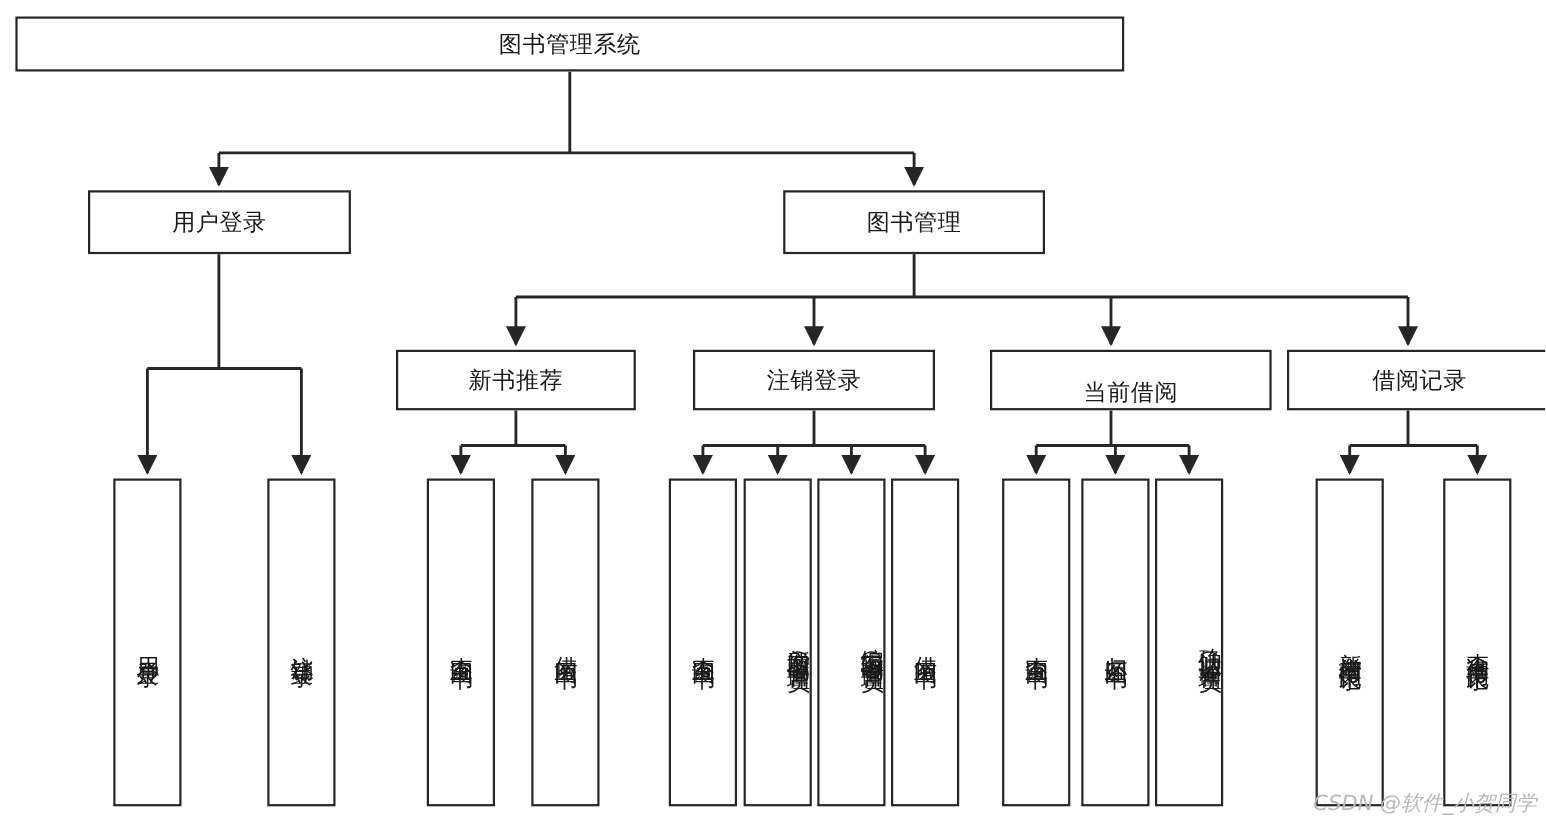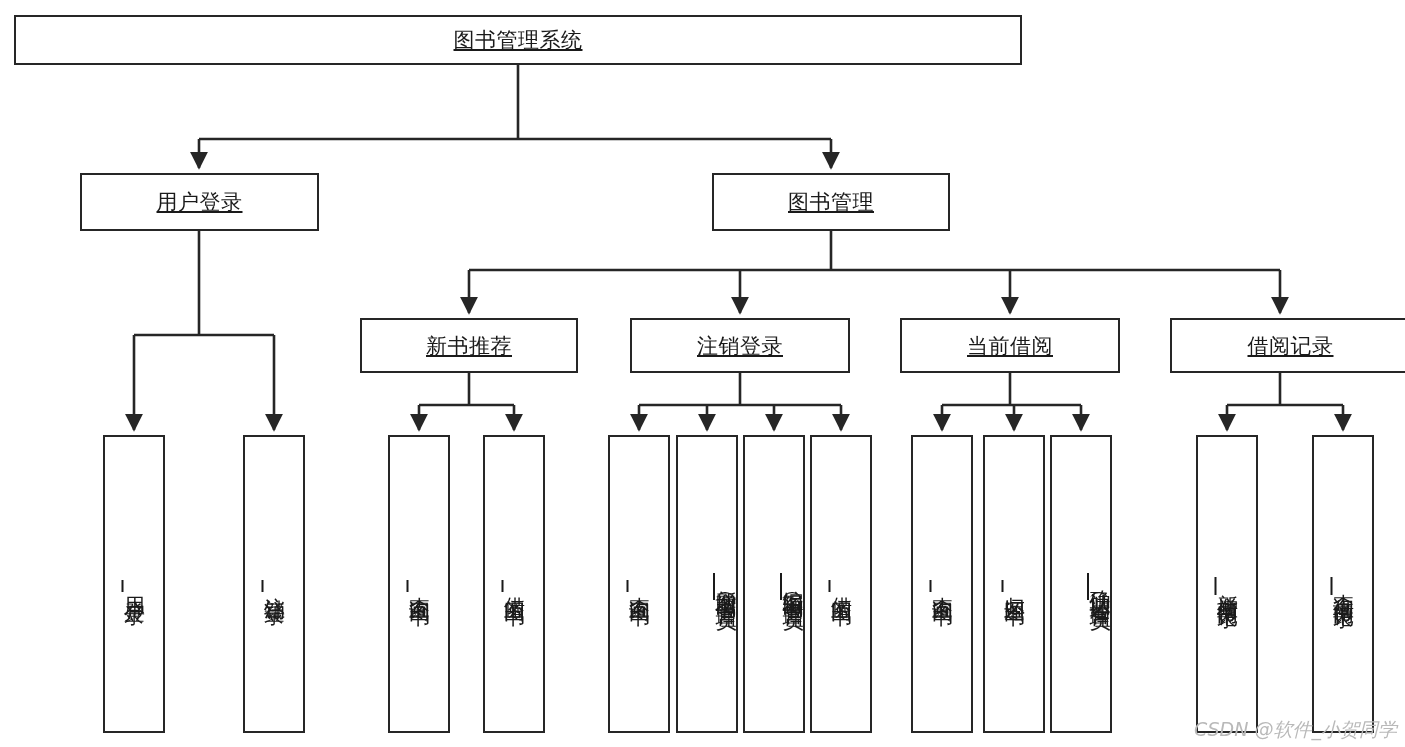--- a/index.html
+++ b/index.html
@@ -28,21 +28,20 @@
   .node {
     position: absolute;
     box-sizing: border-box;
     border: 2px solid #262626;
     background: #ffffff;
     display: flex;
     align-items: center;
     justify-content: center;
     color: #1a1a1a;
     z-index: 2;
-    text-decoration: underline;
   }
   .node-h {
     font-size: 21px;
     letter-spacing: 0.5px;
     white-space: nowrap;
   }
   .node-v {
     writing-mode: vertical-rl;
     text-orientation: upright;
     font-size: 21px;
@@ -139,21 +138,21 @@
   <div class="node node-h" style="left: 360px; top: 318px; width: 218px; height: 55px;">
     <span>新书推荐</span>
   </div>
 
   <div class="node node-h" style="left: 712px; top: 173px; width: 238px; height: 58px;">
     <span>图书管理</span>
   </div>
   <div class="node node-h" style="left: 630px; top: 318px; width: 220px; height: 55px;">
     <span>注销登录</span>
   </div>
-  <div class="node node-h" style="left: 900px; top: 318px; width: 220px; height: 55px;">
+  <div class="node node-h" style="left: 900px; top: 318px; width: 256px; height: 55px; align-items: flex-end;">
     <span>当前借阅</span>
   </div>
   <div class="node node-h" style="left: 1170px; top: 318px; width: 241px; height: 55px;">
     <span>借阅记录</span>
   </div>
 
   <div class="node node-v pad-mid" style="left: 103px; top: 435px; width: 62px; height: 298px;">
     <span>用户登录</span>
   </div>
   <div class="node node-v pad-mid" style="left: 243px; top: 435px; width: 62px; height: 298px;">

